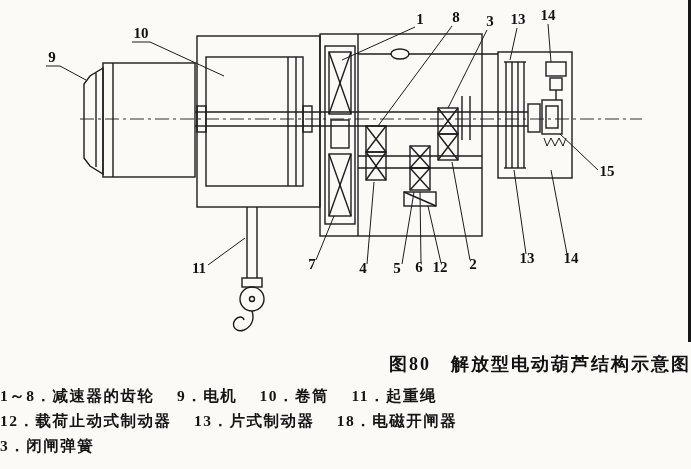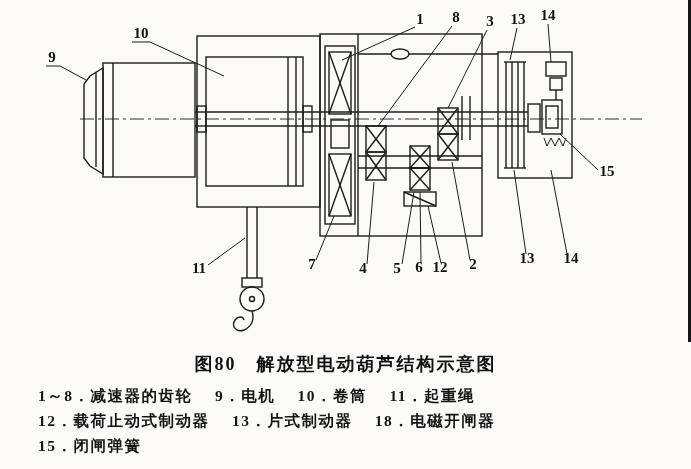--- a/index.html
+++ b/index.html
@@ -18,26 +18,26 @@
   svg .thin { stroke-width:1; }
   svg .cl { stroke:#1c1c1c; stroke-width:0.9; stroke-dasharray:14 4 3 4; fill:none; }
   svg .fillbg { fill:#fbfaf6; }
   svg text.callout {
     fill:#111; stroke:none;
     font-family:"Liberation Serif", serif;
     font-size:15px; font-weight:bold;
     text-anchor:middle;
   }
   .caption {
-    margin-top:6px; text-align:center;
+    margin-top:6px; text-align:right;
     font-size:18px; font-weight:bold; letter-spacing:2px;
     color:#111;
   }
   .legend {
-    margin-top:7px; padding-left:38px;
+    margin-top:7px; 
     font-size:15.5px; font-weight:bold; letter-spacing:1.5px;
     line-height:25px; color:#151515;
   }
 </style>
 </head>
 <body>
 
 <div class="page">
 
   <svg class="diagram" width="691" height="346" viewBox="0 0 691 346">
@@ -185,17 +185,17 @@
       <text class="callout" x="527" y="263">13</text>
       <text class="callout" x="571" y="263">14</text>
     </g>
   </svg>
 
   <div class="caption">图80　解放型电动葫芦结构示意图</div>
 
   <div class="legend">
     <div>1～8．减速器的齿轮　 9．电机　 10．卷筒　 11．起重绳</div>
     <div>12．载荷止动式制动器　 13．片式制动器　 18．电磁开闸器</div>
-    <div>15．闭闸弹簧</div>
+    <div>3．闭闸弹簧</div>
   </div>
 
   <div class="scan-edge"></div>
 </div>
 
 </body></html>

